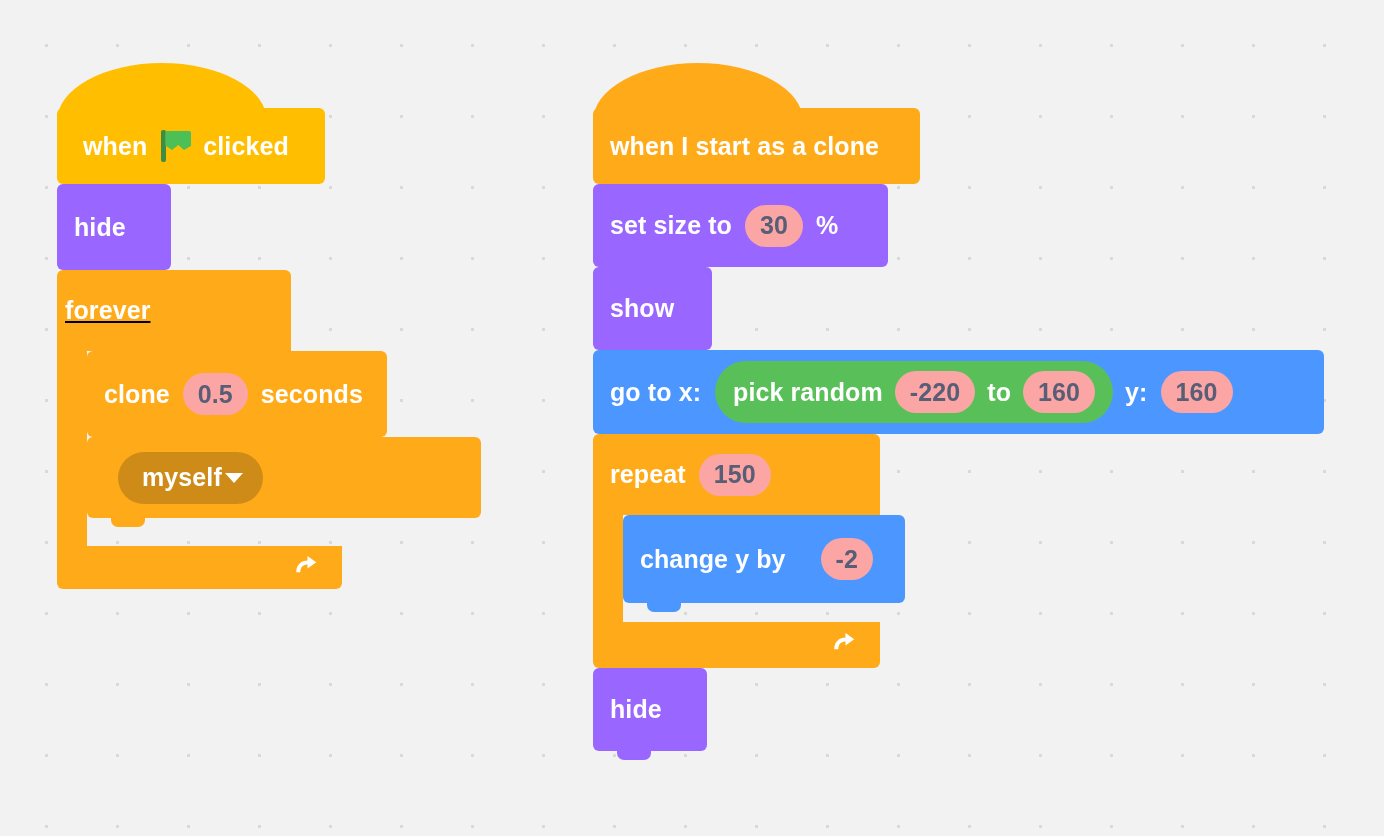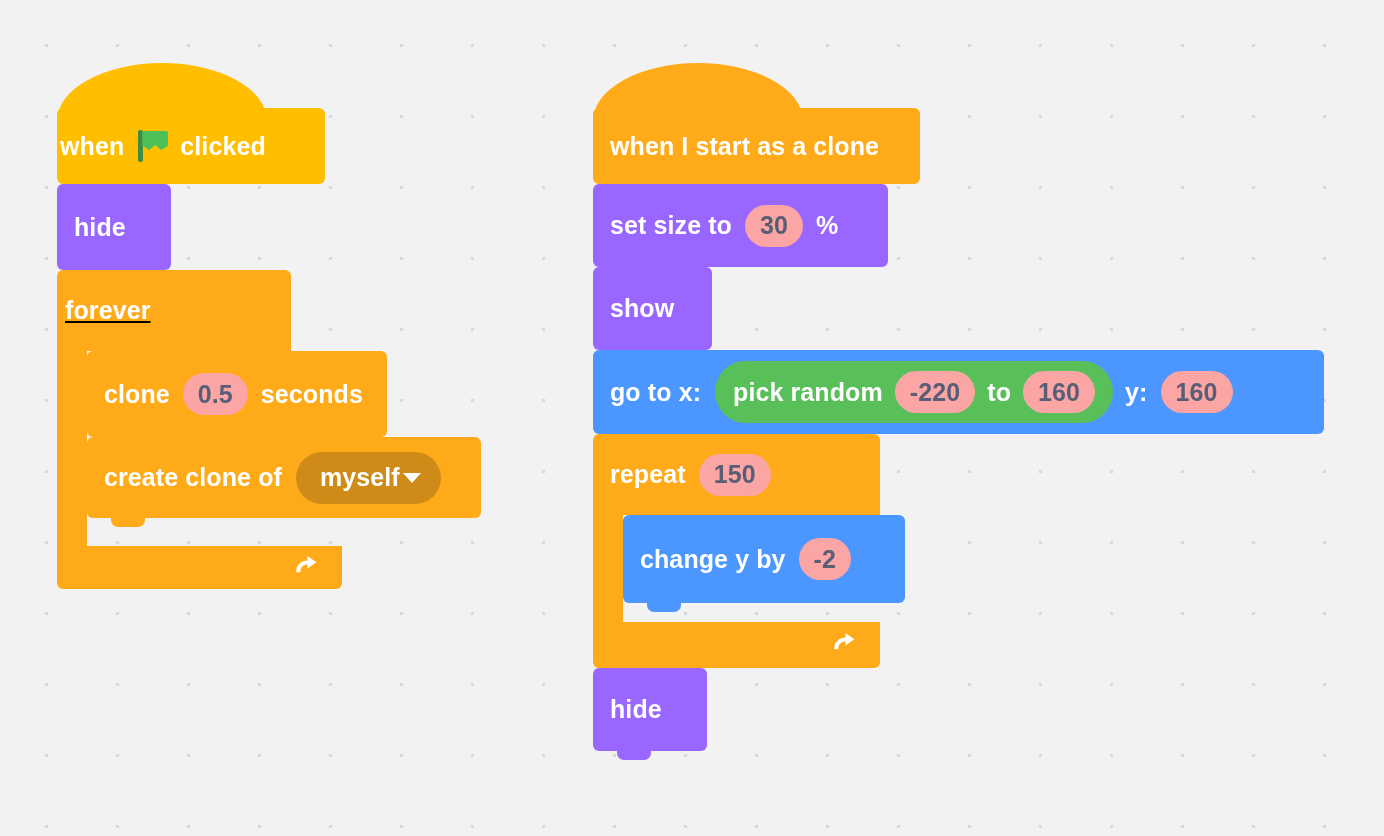--- a/index.html
+++ b/index.html
@@ -155,21 +155,21 @@
   .cwrap .c-left { left: 0; width: 30px; }
   .cwrap .c-bottom { left: 0; border-radius: 0 0 6px 6px; }
 </style>
 </head>
 <body>
 
 <div class="canvas">
 
   <div class="script" style="left:57px; top:63px;">
 
-    <div class="blk hat c-events" style="left:0px; top:45px; width:268px; height:76px; padding-left:3px;">
+    <div class="blk hat c-events" style="left:0px; top:45px; width:268px; height:76px; padding-left:26px;">
       <div class="hat-dome c-events"></div>
       <span class="lbl">when</span>
       <span class="flag" style="margin:0 12px 0 14px;">
         <span class="pole"></span>
           <span class="cloth"></span>
       </span>
       <span class="lbl">clicked</span>
       <div class="notch-bot c-events"></div>
     </div>
 
@@ -193,21 +193,20 @@
         </div>
       </div>
 
       <div class="blk stack c-control" style="left:30px; top:81px; width:300px; height:86px; padding-left:17px;">
         <span class="lbl">clone</span>
         <span class="oval" style="margin:0 13px;">0.5</span>
         <span class="lbl">seconds</span>
       </div>
 
       <div class="blk stack c-control" style="left:30px; top:167px; width:394px; height:81px; padding-left:17px;">
-        <span class="lbl">create clone of</span>
         <span class="dropdown c-control-d" style="margin-left:14px;">
           <span>myself</span>
           <span class="caret"></span>
         </span>
         <div class="notch-bot c-control"></div>
       </div>
     </div>
   </div>
 
   <div class="script" style="left:593px; top:63px;">
@@ -254,21 +253,21 @@
       </div>
       <div class="c-left c-control" style="top:81px; height:107px;"></div>
       <div class="c-bottom c-control" style="top:188px; width:287px; height:46px;">
         <div class="loop-arrow" style="right:22px; top:6px; position:absolute;">
           <svg viewBox="0 0 24 24" fill="none">
             <path d="M5 17 C5 10.5 9.5 7.5 14 7.5 L14 4 L21 9 L14 14 L14 10.7 C11 10.7 8.2 12.4 8.2 17 Z" fill="#ffffff"></path>
           </svg>
         </div>
       </div>
 
-      <div class="blk stack c-motion" style="left:30px; top:81px; width:282px; height:88px; padding-left:17px;">
+      <div class="blk stack c-motion" style="left:30px; top:81px; width:282px; height:88px; padding-left:17px;gap:22px;">
         <span class="lbl">change y by</span>
         <span class="oval" style="margin-left:13px;">-2</span>
         <div class="notch-bot c-motion"></div>
       </div>
     </div>
 
     <div class="blk stack c-looks" style="left:0px; top:605px; width:114px; height:83px; padding-left:17px;">
       <span class="lbl">hide</span>
       <div class="notch-bot c-looks"></div>
     </div>

